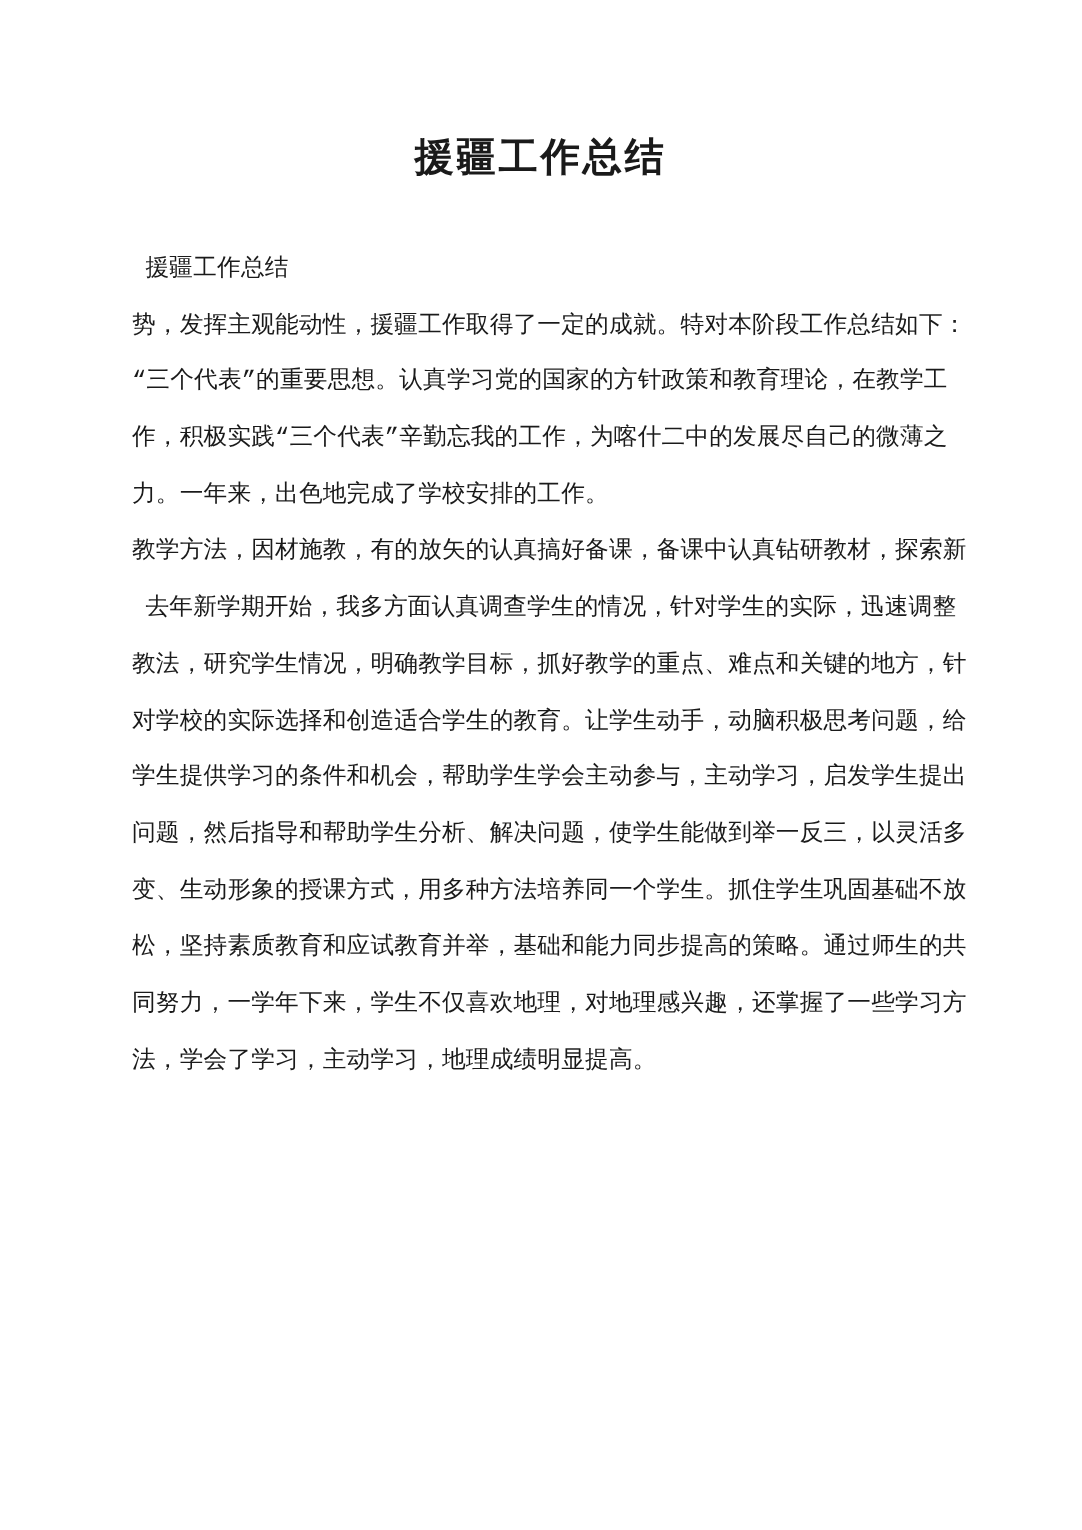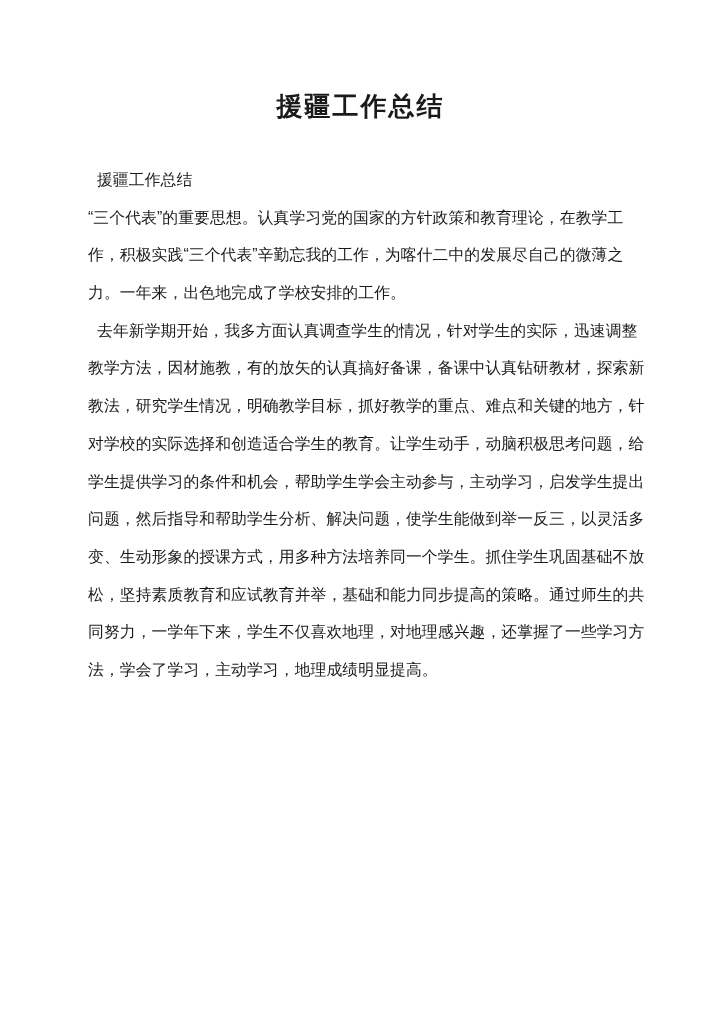--- a/index.html
+++ b/index.html
@@ -6,21 +6,21 @@
     margin: 0;
     padding: 0;
     background: #ffffff;
   }
   .page {
     position: relative;
     width: 721px;
     height: 1020px;
     background: #ffffff;
     overflow: hidden;
-    font-family: Liberation Sans, sans-serif;
+    font-family: Liberation Mono, monospace;
     color: #1a1a1a;
   }
   .doc-title {
     position: absolute;
     top: 90px;
     left: 0;
     width: 100%;
     text-align: center;
     font-size: 26px;
     line-height: 32px;
@@ -52,29 +52,30 @@
 </head>
 <body>
 
 <div class="page" style="background: rgb(255, 255, 255); color: rgb(26, 26, 26);">
   <div class="doc-title">援疆工作总结</div>
   <div class="doc-body">
       <div class="paragraph">
         <div class="line indent">援疆工作总结</div>
       </div>
       <div class="paragraph">
+        <div class="line">势，发挥主观能动性，援疆工作取得了一定的成就。特对本阶段工作总结如下：</div>
       </div>
       <div class="paragraph">
         <div class="line">“三个代表”的重要思想。认真学习党的国家的方针政策和教育理论，在教学工</div>
         <div class="line">作，积极实践“三个代表”辛勤忘我的工作，为喀什二中的发展尽自己的微薄之</div>
         <div class="line">力。一年来，出色地完成了学校安排的工作。</div>
       </div>
       <div class="paragraph">
+        <div class="line">教学方法，因材施教，有的放矢的认真搞好备课，备课中认真钻研教材，探索新</div>
         <div class="line indent">去年新学期开始，我多方面认真调查学生的情况，针对学生的实际，迅速调整</div>
-        <div class="line">教学方法，因材施教，有的放矢的认真搞好备课，备课中认真钻研教材，探索新</div>
         <div class="line">教法，研究学生情况，明确教学目标，抓好教学的重点、难点和关键的地方，针</div>
         <div class="line">对学校的实际选择和创造适合学生的教育。让学生动手，动脑积极思考问题，给</div>
         <div class="line">学生提供学习的条件和机会，帮助学生学会主动参与，主动学习，启发学生提出</div>
         <div class="line">问题，然后指导和帮助学生分析、解决问题，使学生能做到举一反三，以灵活多</div>
         <div class="line">变、生动形象的授课方式，用多种方法培养同一个学生。抓住学生巩固基础不放</div>
         <div class="line">松，坚持素质教育和应试教育并举，基础和能力同步提高的策略。通过师生的共</div>
         <div class="line">同努力，一学年下来，学生不仅喜欢地理，对地理感兴趣，还掌握了一些学习方</div>
         <div class="line">法，学会了学习，主动学习，地理成绩明显提高。</div>
       </div>
     </div>

